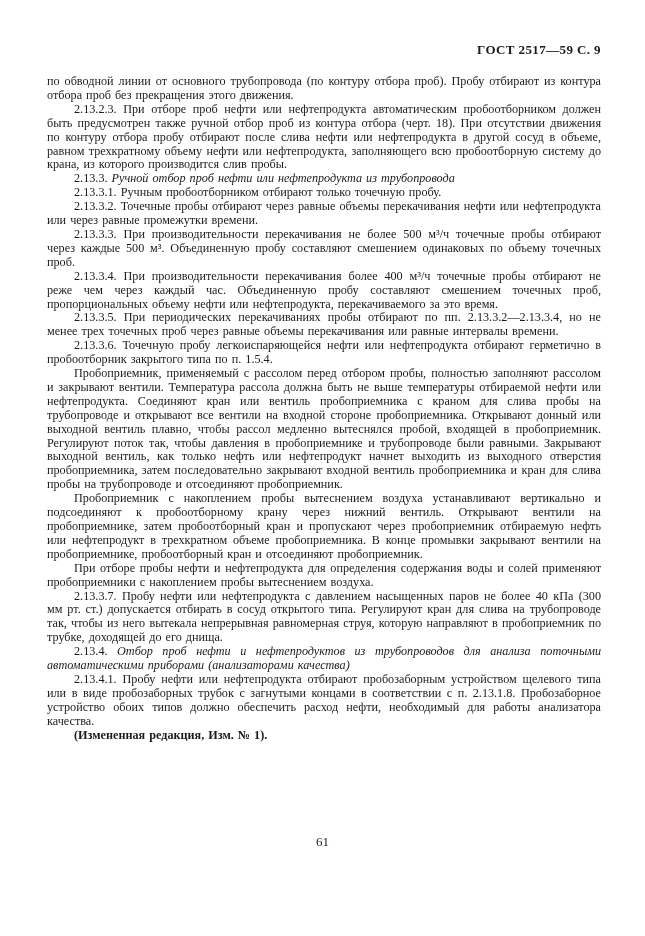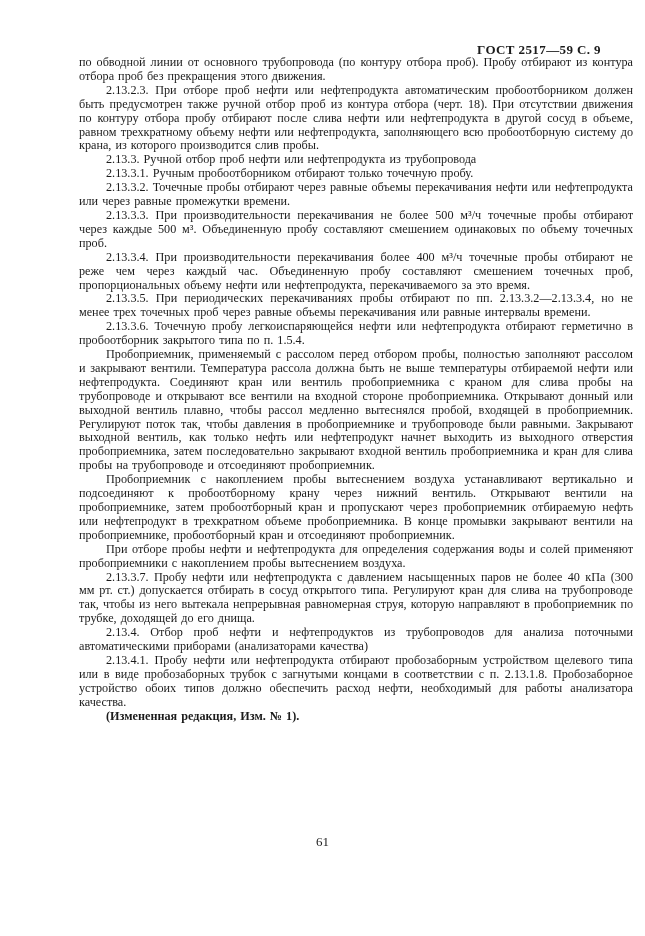--- a/index.html
+++ b/index.html
@@ -20,34 +20,33 @@
     position: absolute;
     top: 42px; left: 47px; right: 44px;
     text-align: right;
     font-weight: bold;
     font-size: 13px;
     letter-spacing: 0.4px;
     white-space: nowrap;
   }
   .content {
     position: absolute;
-    top: 56px; left: 47px;
+    top: 75px; left: 47px;
     width: 554px;
-    margin-left: 32px;
   }
   .para {
     margin: 0;
     font-size: 12.2px;
     line-height: 13.9px;
     text-align: justify;
     word-spacing: 1px;
   }
   .para.indent { text-indent: 27px; }
   .para .num { font-style: normal; }
-  .para .title { }
+  .para .title { font-style: italic; }
   .para.bold { font-weight: bold; }
   .footer {
     position: absolute;
     top: 834px; left: 0;
     width: 100%;
     text-align: center;
     font-size: 13px;
     color: #222;
   }
 </style>

